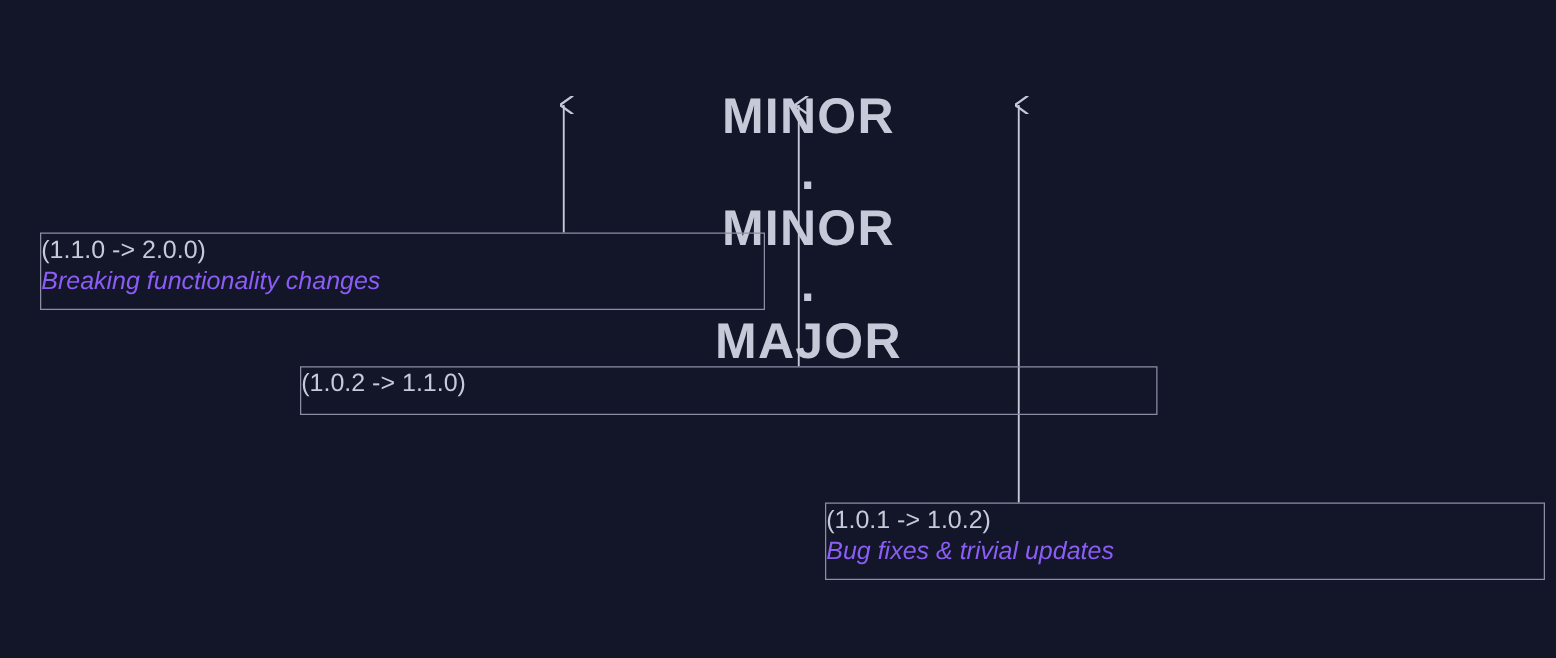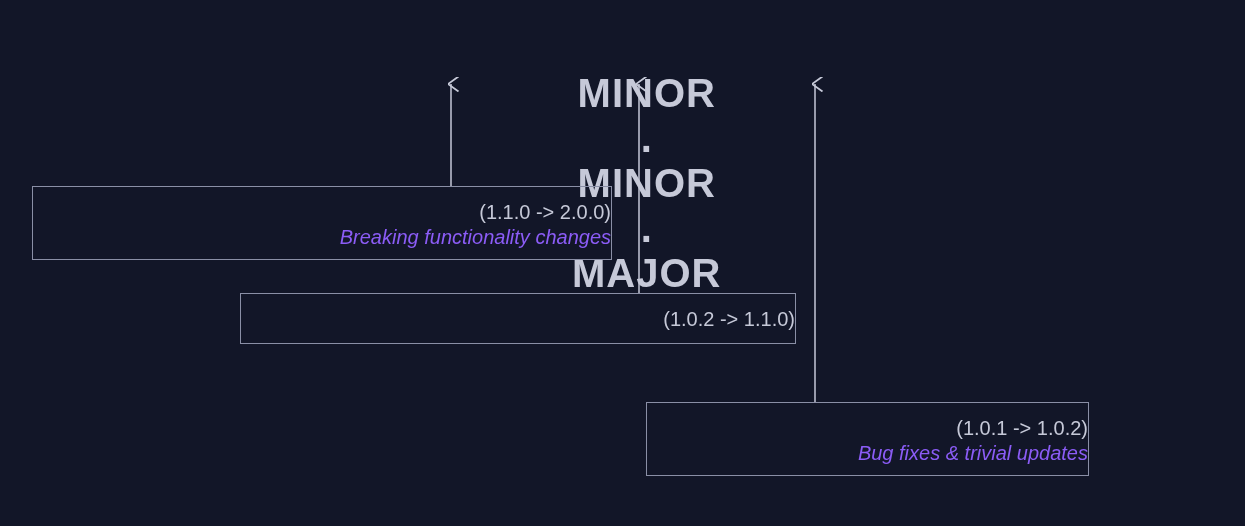--- a/index.html
+++ b/index.html
@@ -30,22 +30,22 @@
   }
   .heading .dot {
     font-weight: 700;
     padding: 0 6px;
   }
   .box {
     position: absolute;
     border: 1px solid #8a8fa6;
     background: transparent;
     color: #c6c9d8;
-    text-align: right;
-    padding-top: 14px;
+    text-align: left;
+    padding-top: 2px;
     padding-bottom: 10px;
     box-sizing: border-box;
   }
   .example {
     font-size: 20px;
     font-weight: 400;
     color: #c6c9d8;
     margin-bottom: 2px;
   }
   .desc {
@@ -89,22 +89,22 @@
     <line x1="451" y1="186" x2="451" y2="84" marker-end="url(#arrowhead)"></line>
     <line x1="639" y1="293" x2="639" y2="84" marker-end="url(#arrowhead)"></line>
     <line x1="815" y1="402" x2="815" y2="84" marker-end="url(#arrowhead)"></line>
   </svg>
 
   <div class="box" style="left:32px; top:186px; width:580px;">
     <div class="example">(1.1.0 -&gt; 2.0.0)</div>
     <div class="desc">Breaking functionality changes</div>
   </div>
 
-  <div class="box" style="left:240px; top:293px; width:556px;">
+  <div class="box" style="left:240px; top:293px; width:686px;">
     <div class="example">(1.0.2 -&gt; 1.1.0)</div>
   </div>
 
-  <div class="box" style="left:646px; top:402px; width:443px;">
+  <div class="box" style="left:660px; top:402px; width:576px;">
     <div class="example">(1.0.1 -&gt; 1.0.2)</div>
     <div class="desc">Bug fixes &amp; trivial updates</div>
   </div>
 
 </div>
 
 </body></html>

